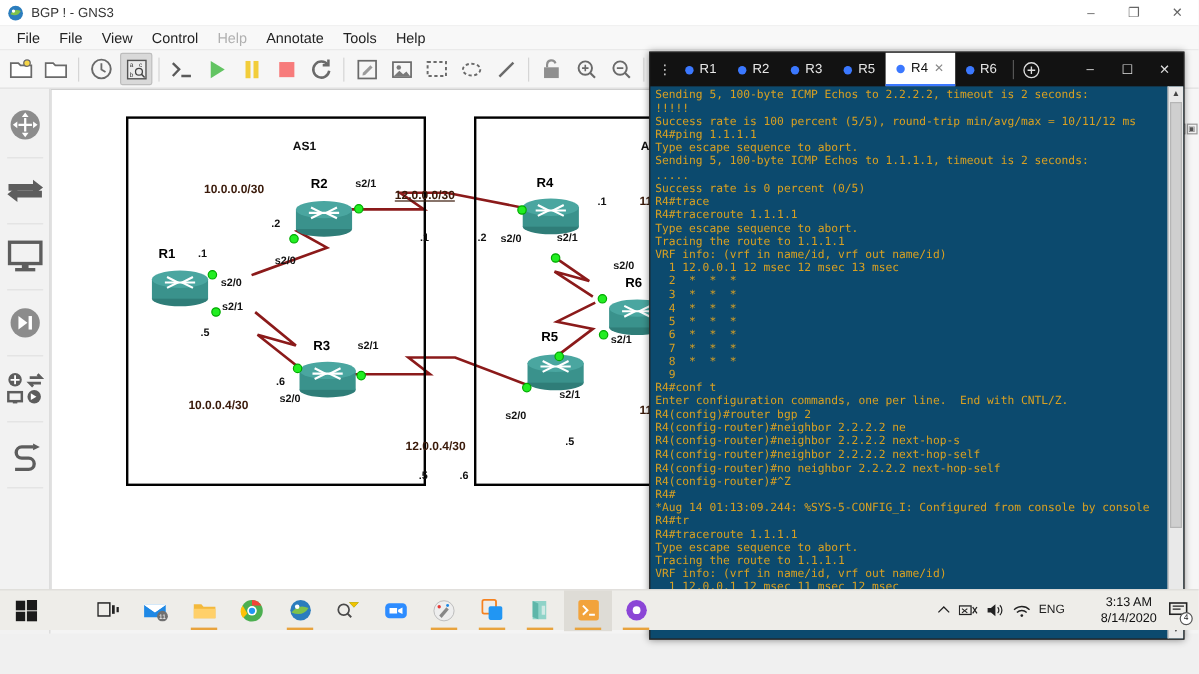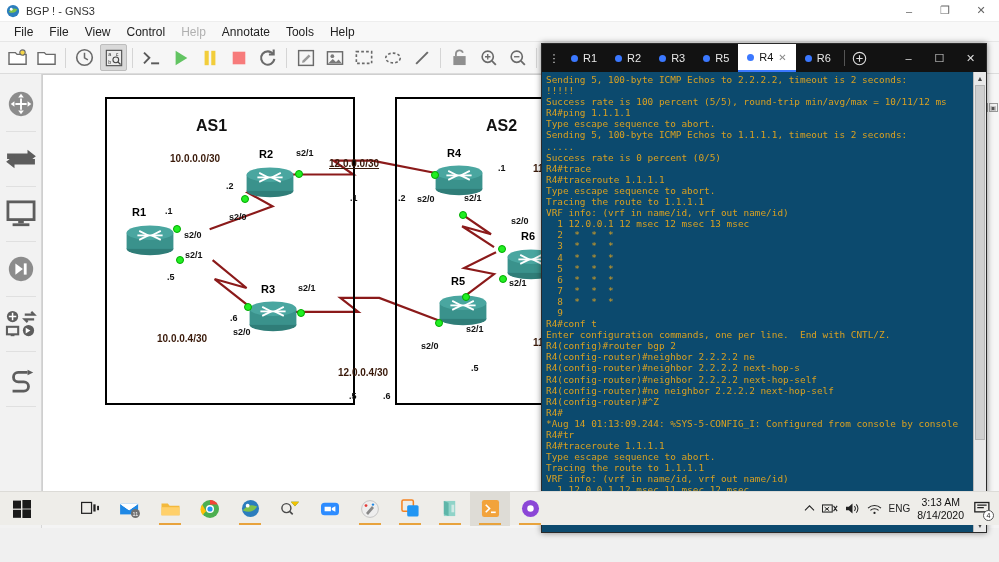--- a/index.html
+++ b/index.html
@@ -63,21 +63,21 @@
     position:absolute; left:42px; top:74px; right:22px; bottom:34px;
     background:#ffffff; border:1px solid #cfcfcf; overflow:hidden;
   }
   .canvas{ position:absolute; inset:0; }
 
   .as-box{
     position:absolute; border:2px solid #000;
     background:transparent;
   }
   .as-label{
-    position:absolute; font-size:16px; font-weight:bold; color:#111;
+    position:absolute; font-size:10px; font-weight:bold; color:#111;margin-left:48px;
   }
   .net-label{
     position:absolute; font-size:10px; font-weight:bold; color:#3a1a0a;
     white-space:nowrap;
   }
   .iface-label{
     position:absolute; font-size:9px; font-weight:bold; color:#111; white-space:nowrap;
   }
   .router{
     position:absolute; width:56px; height:36px;
@@ -181,21 +181,21 @@
     content:""; position:absolute; bottom:1px; left:9px; width:22px; height:2px;
     background:#e8a33d;
   }
   .tb-icon.focused{ background:#dedcd6; }
   .tb-icon.focused::after{
     content:""; position:absolute; bottom:1px; left:9px; width:22px; height:2px;
     background:#e8a33d;
   }
   .tray{ margin-left:auto; display:flex; align-items:center; gap:7px; padding-right:6px; }
   .tray-item{ font-size:10px; color:#222; display:flex; align-items:center; }
-  .clock{ font-size:10.5px; color:#111; line-height:13px; text-align:center; }
+  .clock{ font-size:10.5px; color:#111; line-height:13px; text-align:center;margin-left:23px; }
   .notif{ position:relative; width:22px; height:22px; display:flex; align-items:center; justify-content:center; }
   .notif .badge{
     position:absolute; right:-1px; bottom:-1px; width:11px; height:11px; border-radius:50%;
     background:#fff; border:1px solid #555; font-size:7px; color:#222;
     display:flex; align-items:center; justify-content:center;
   }
 </style>
 </head>
 <body>
 

